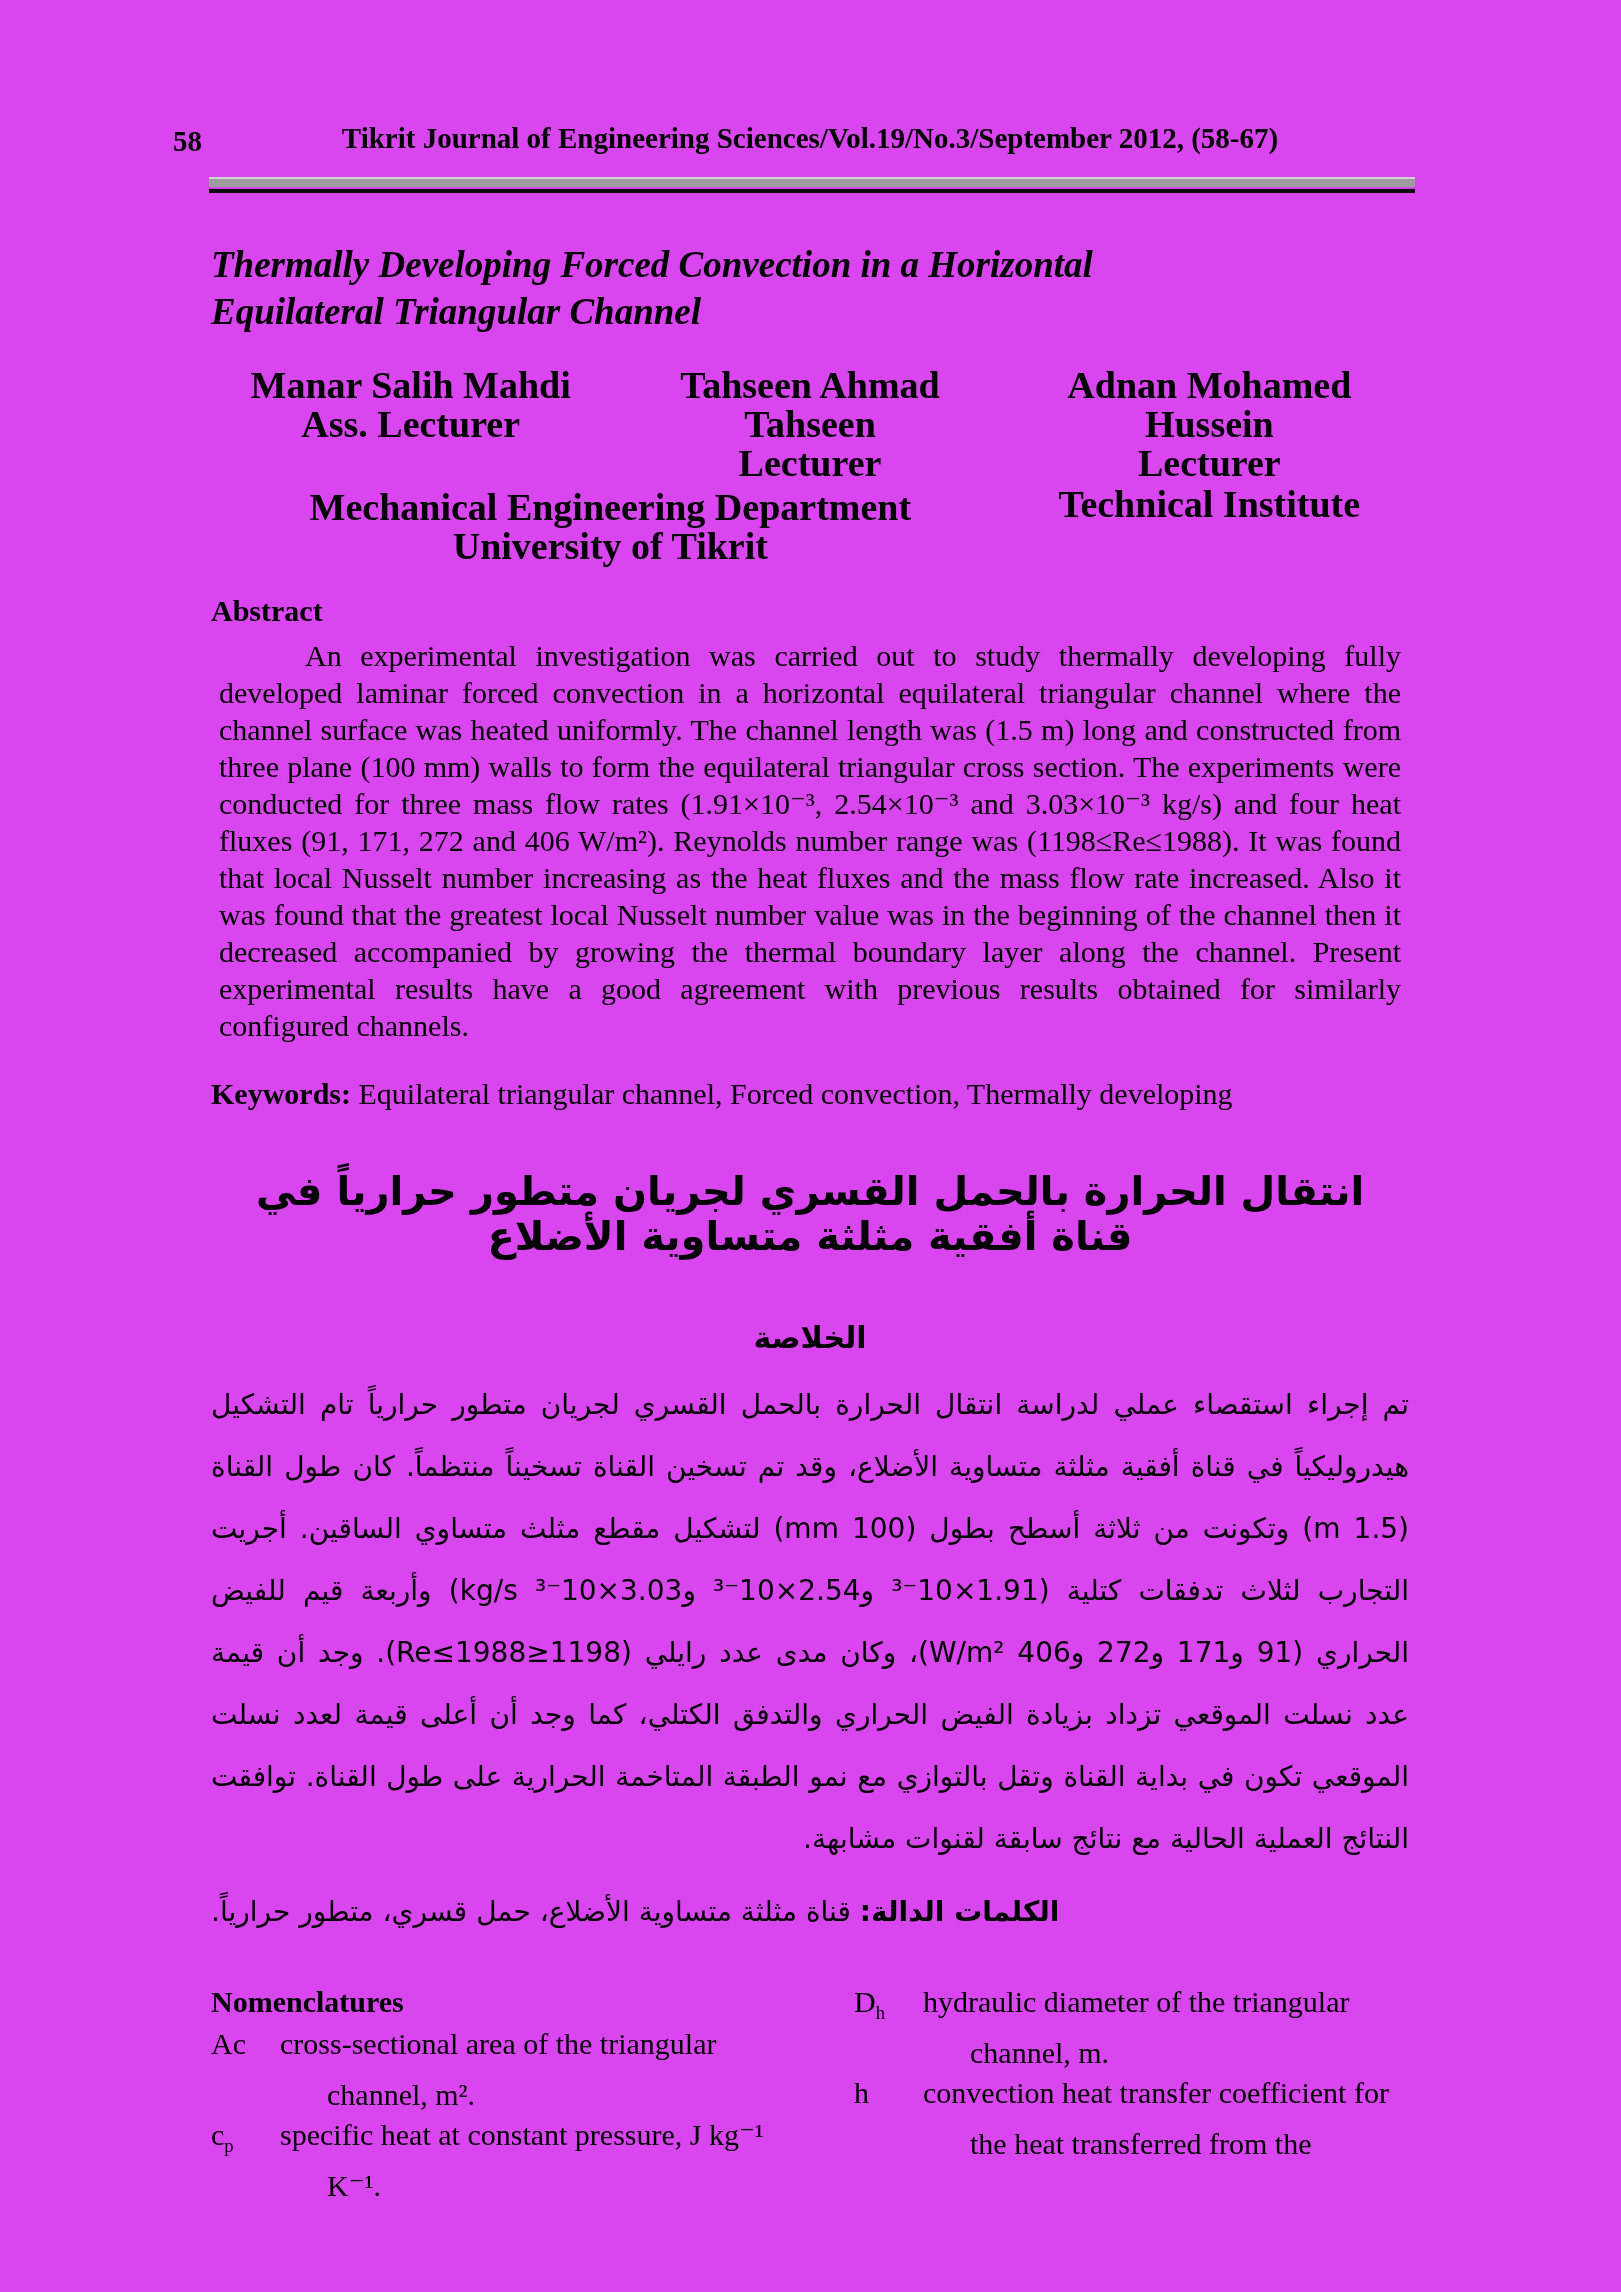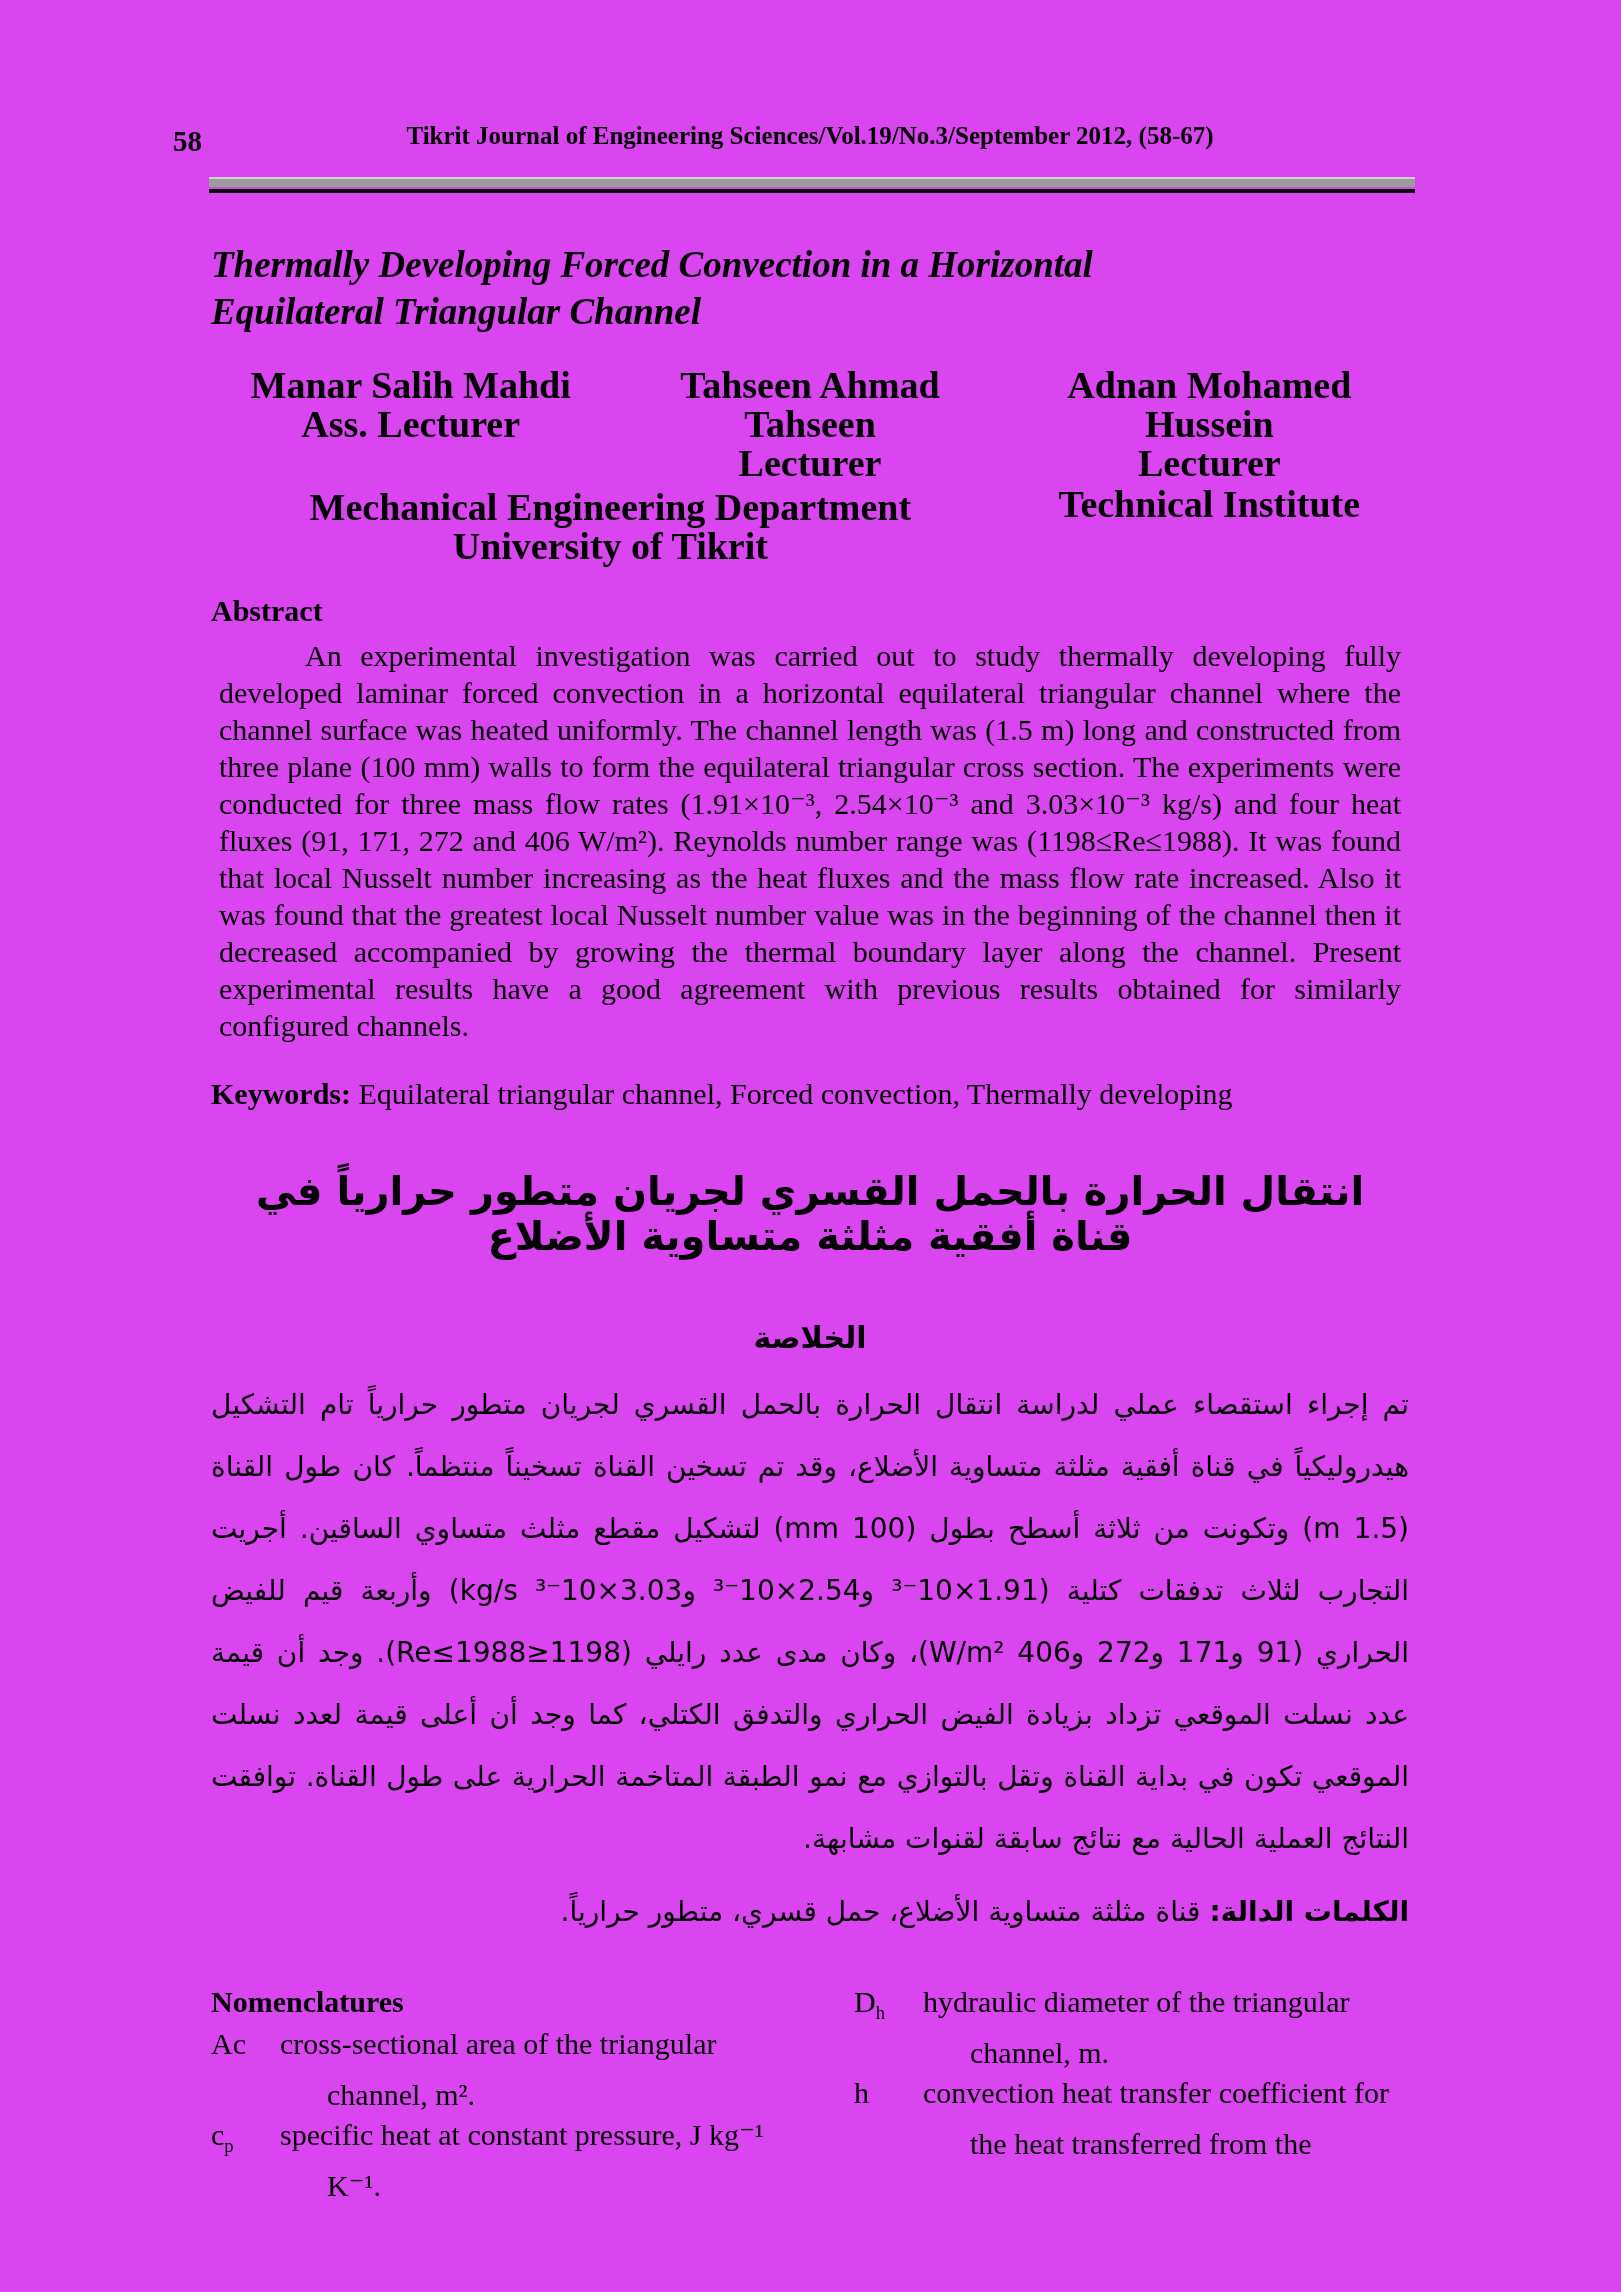--- a/index.html
+++ b/index.html
@@ -11,21 +11,21 @@
     color:#000;
     font-family:"Liberation Serif","DejaVu Serif",serif;
     overflow:hidden;
   }
   .page-number {
     position:absolute; top:125px; left:173px;
     font-weight:bold; font-size:29px;
   }
   .journal-header {
     position:absolute; top:122px; left:211px; width:1198px;
-    text-align:center; font-weight:bold; font-size:25px;
+    text-align:center; font-weight:bold; font-size:29px;
   }
   .header-rule { position:absolute; top:177px; left:209px; width:1206px; }
   .rule-thick { height:7.8px; background:#9c9c9c; border-top:2px solid #d2d2d2; }
   .rule-thin  { height:3.9px; background:#0c0c0c; margin-top:2px; }
 
   .content { position:absolute; top:193px; left:211px; width:1198px; }
 
   .title { margin:48px 0 0; text-align:left; font-weight:bold; font-style:italic;
            font-size:37px; line-height:47px; }
   .title-line { display:block; }
@@ -43,21 +43,21 @@
 
   .keywords { margin:31px 0 0; font-size:30px; line-height:37px; }
   .kw-label { font-weight:bold; }
 
   .ar { font-family:"DejaVu Sans",sans-serif; }
   .ar-title { margin-top:57px; text-align:center; font-weight:bold;
               font-size:40px; line-height:45px; }
   .ar-heading { margin-top:59px; text-align:center; font-weight:bold;
                 font-size:30px; line-height:39px; }
   .ar-text { margin:17.6px 0 0; font-size:28px; line-height:62px; text-align:justify; }
-  .ar-keywords { margin:21.6px 0 0; font-size:28px; line-height:39px; text-align:right; }
+  .ar-keywords { margin:21.6px 0 0; font-size:28px; line-height:39px; text-align:left; }
   .kw-label-ar { font-weight:bold; }
 
   .nomenclature { margin-top:51px; display:flex; align-items:flex-start; gap:35px;
                   font-size:30px; line-height:40px; }
   .nom-left  { width:608px; }
   .nom-right { width:555px; }
   .nom-heading { font-weight:bold; margin-bottom:2px; }
   .nom-entry { margin:0; padding-left:116px; text-indent:-116px; }
   .nom-symbol { display:inline-block; min-width:69px; text-indent:0; }
   sub { font-size:0.62em; }

